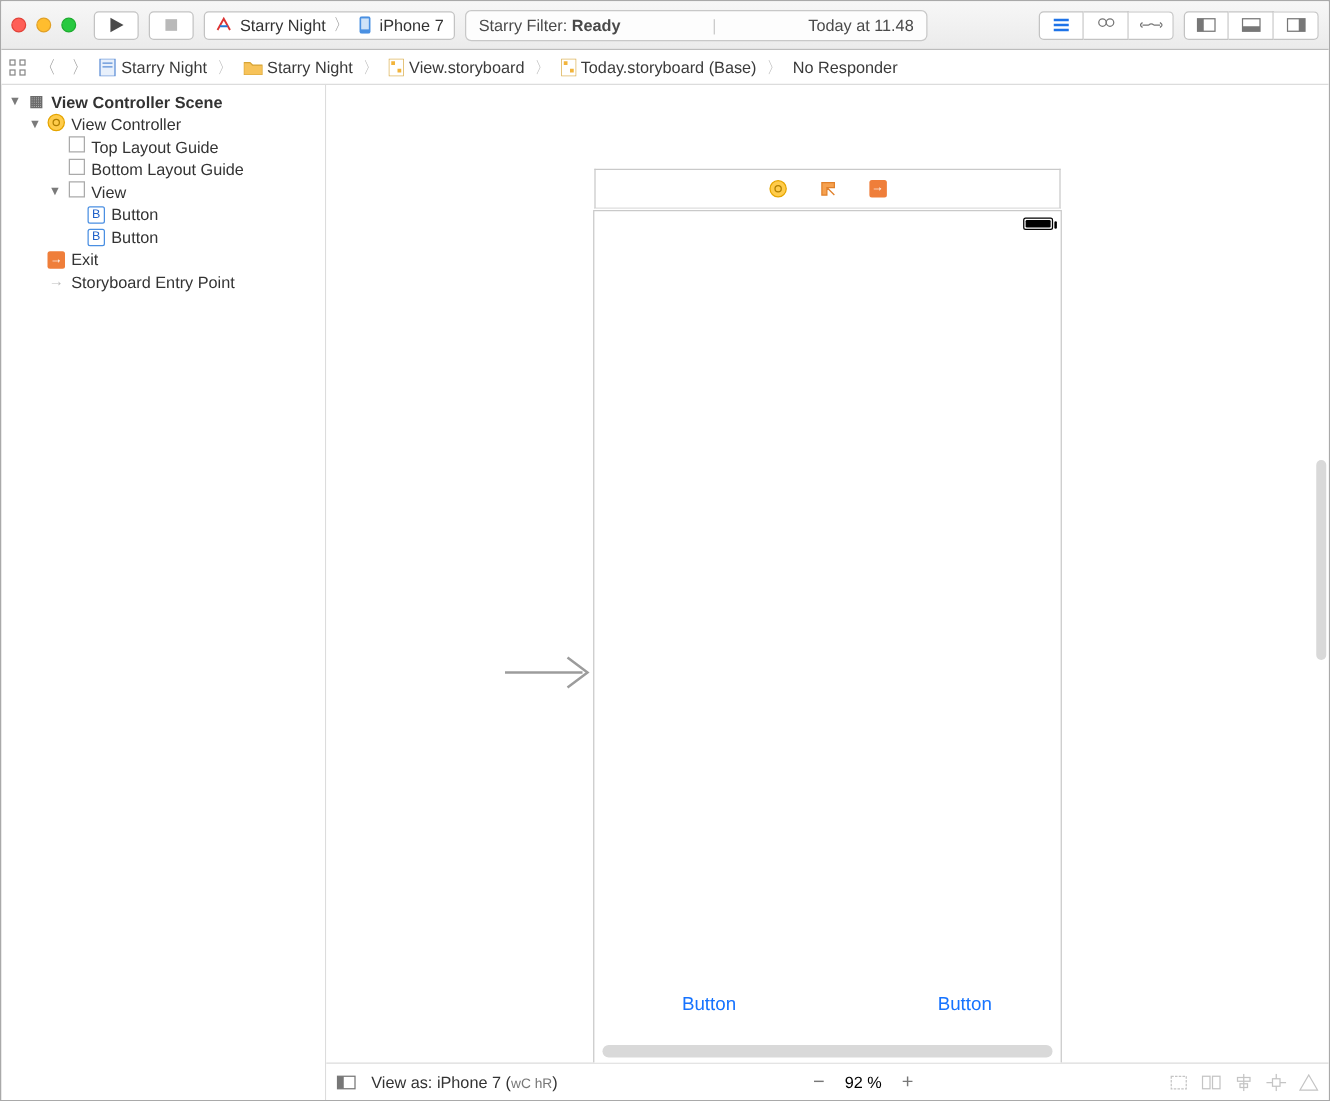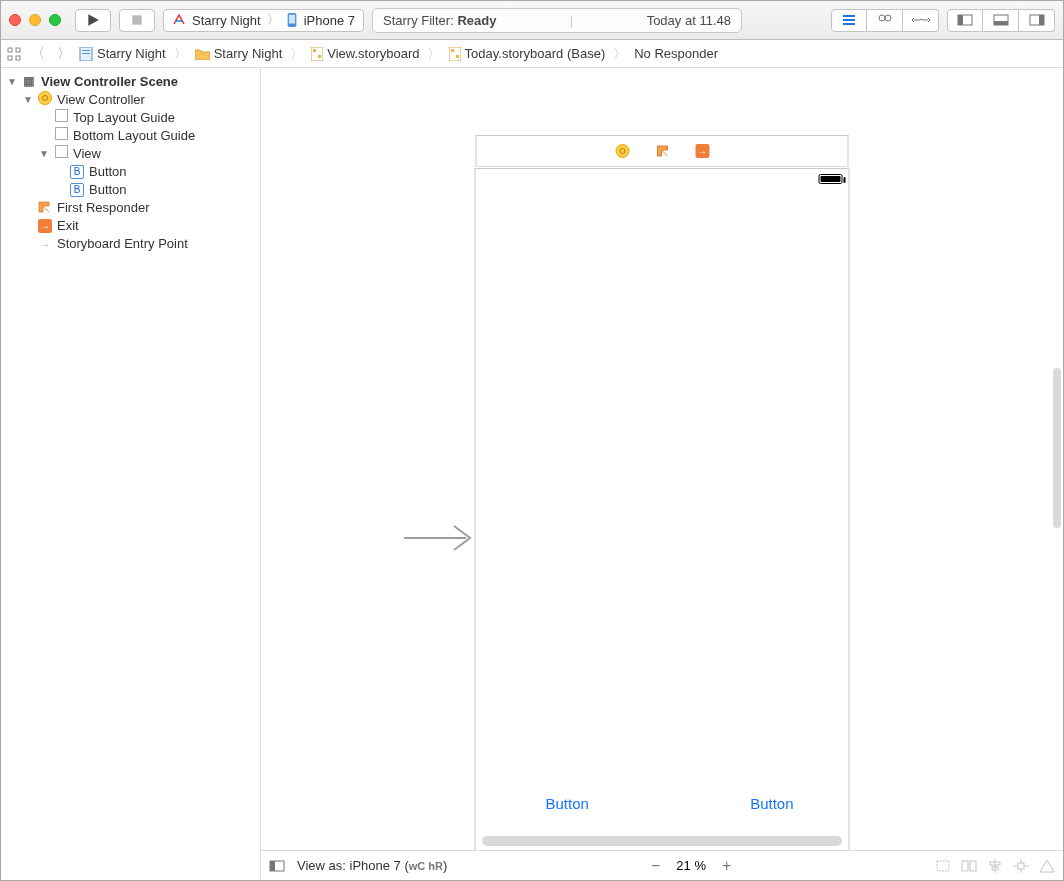--- a/index.html
+++ b/index.html
@@ -67,21 +67,21 @@
   .ui-button{position:absolute;color:#1673ff;font-size:15px;}
   .entry-arrow{position:absolute; top:455px; width:70px; height:30px;}
   .entry-arrow svg{stroke:#9c9c9c;}
   
   .bottombar{height:30px;border-top:1px solid #dcdcdc;display:flex;align-items:center;padding:0 8px;gap:10px;color:#333;}
   .bottombar .bbico{color:#6b6b6b; width:18px;text-align:center;}
   .bb-spacer{flex:1;}
   .zoom{color:#000;}
   .zoombtn{color:#777;padding:0 6px;font-size:16px;}
   .rconstraints{display:flex;gap:10px;color:#bdbdbd;}
-  .small-dim{color:#777;font-size:11px;font-weight:bold;}
+  .small-dim{color:#777;font-size:11px;}
   .scrollbar-r{position:absolute; right:2px; top:300px; width:8px; height:160px; background:#d9d9d9; border-radius:4px;}
   svg{display:block;}
   .xcode-ico{width:14px;height:14px;}
 </style>
 </head>
 <body>
 
 <div class="toolbar">
   <div class="traffic">
     <div class="tlight red"></div>
@@ -246,29 +246,20 @@
       </div>
       <div class="row l3">
         <span class="disclose"></span>
         <span class="ico"><span class="b-badge">B</span></span>
         <span>Button</span>
       </div>
       <div class="row l3">
         <span class="disclose"></span>
         <span class="ico"><span class="b-badge">B</span></span>
         <span>Button</span>
-      </div>
-      <div class="row l1">
-        <span class="disclose"></span>
-        <span class="ico first-resp">
-          <svg width="14" height="14" viewBox="0 0 14 14">
-              <path d="M2 12 L2 2 L12 2 L12 6 L6 6 L6 12 Z M6 6 L12 12" fill="#f6a14f" stroke="#e0802b" stroke-width="0.8"></path>
-            </svg>
-        </span>
-        <span>First Responder</span>
       </div>
       <div class="row l1">
         <span class="disclose"></span>
         <span class="ico"><span class="exit-ico">→</span></span>
         <span>Exit</span>
       </div>
       <div class="row l1">
         <span class="disclose"></span>
         <span class="ico arrow-ico">→</span>
         <span>Storyboard Entry Point</span>
@@ -314,21 +305,21 @@
         <svg width="16" height="12">
             <rect x="1" y="1" width="14" height="10" fill="none" stroke="#777"></rect>
             <rect x="1" y="1" width="5" height="10" fill="#777"></rect>
           </svg>
       </span>
       <span>
         <span>View as: iPhone 7 (</span><span class="small-dim">wC</span><span class="small-dim"> hR</span><span>)</span>
       </span>
       <span class="bb-spacer"></span>
       <span class="zoombtn">−</span>
-      <span class="zoom">21 %</span>
+      <span class="zoom">92 %</span>
       <span class="zoombtn">+</span>
       <span class="bb-spacer"></span>
       <span class="rconstraints">
         <span>
             <svg width="16" height="14">
               <rect x="2" y="2" width="12" height="10" fill="none" stroke="#c4c4c4" stroke-dasharray="2 1"></rect>
             </svg>
           </span>
         <span>
             <svg width="16" height="14">

